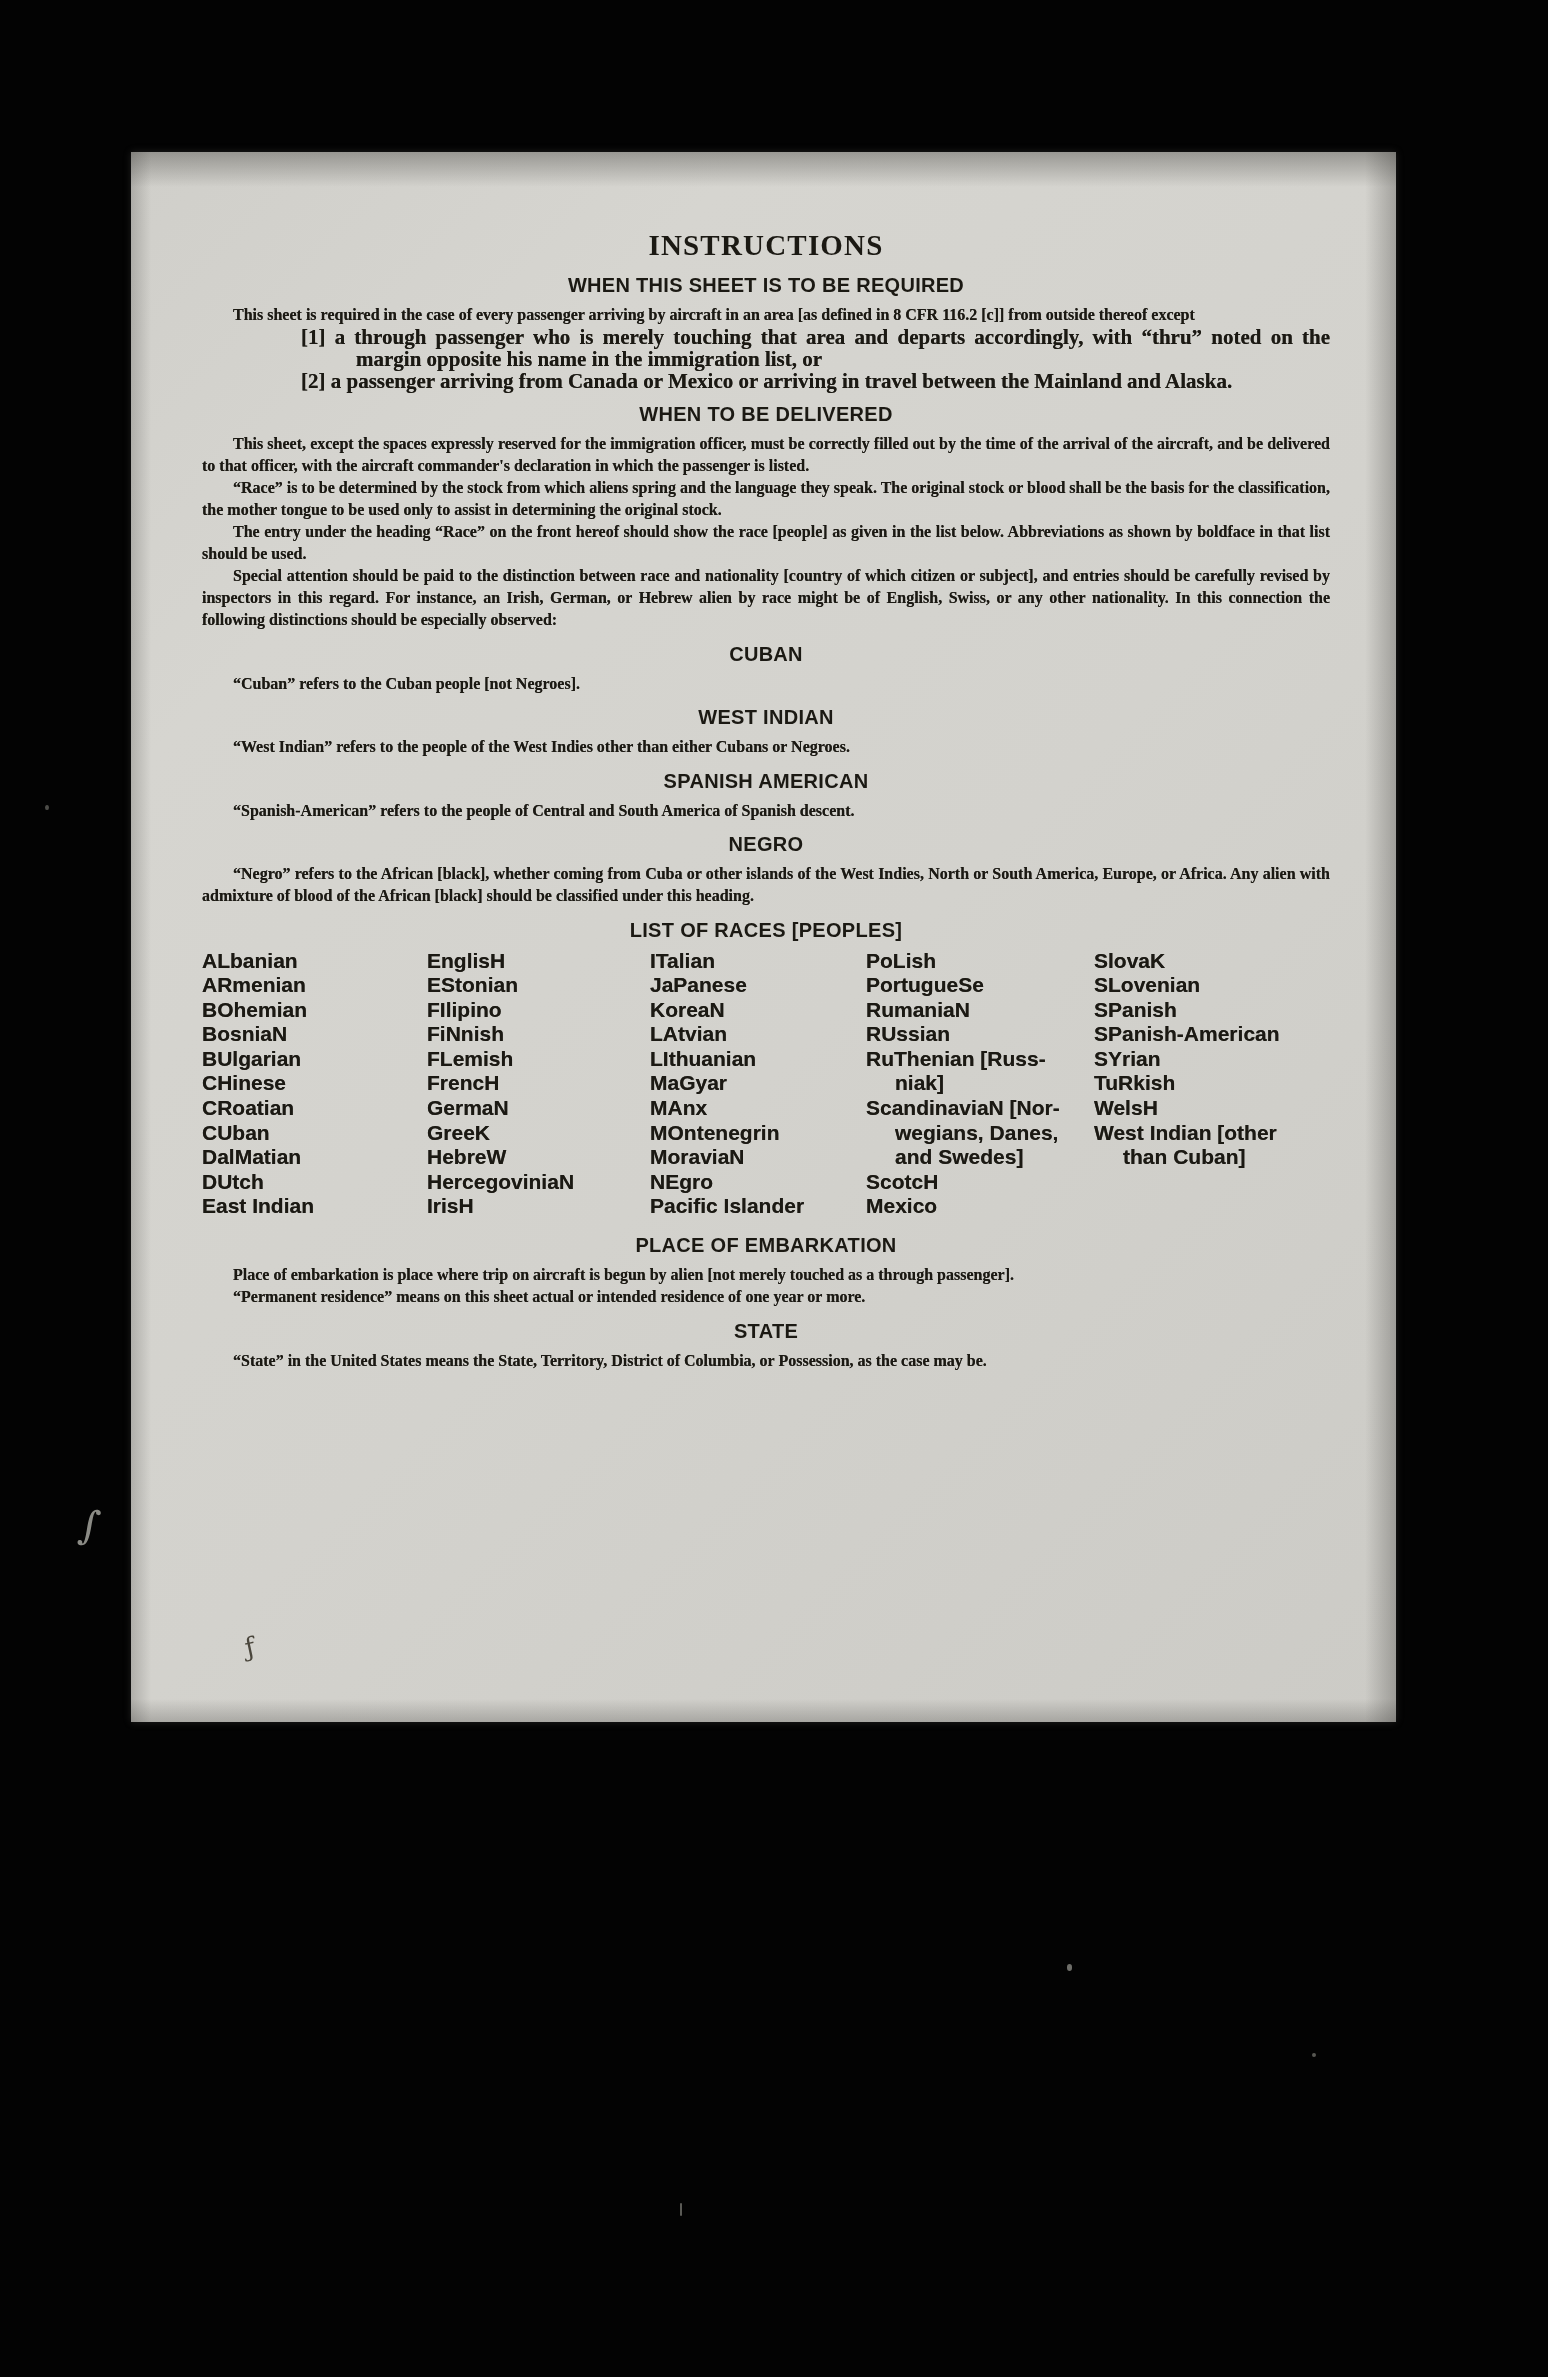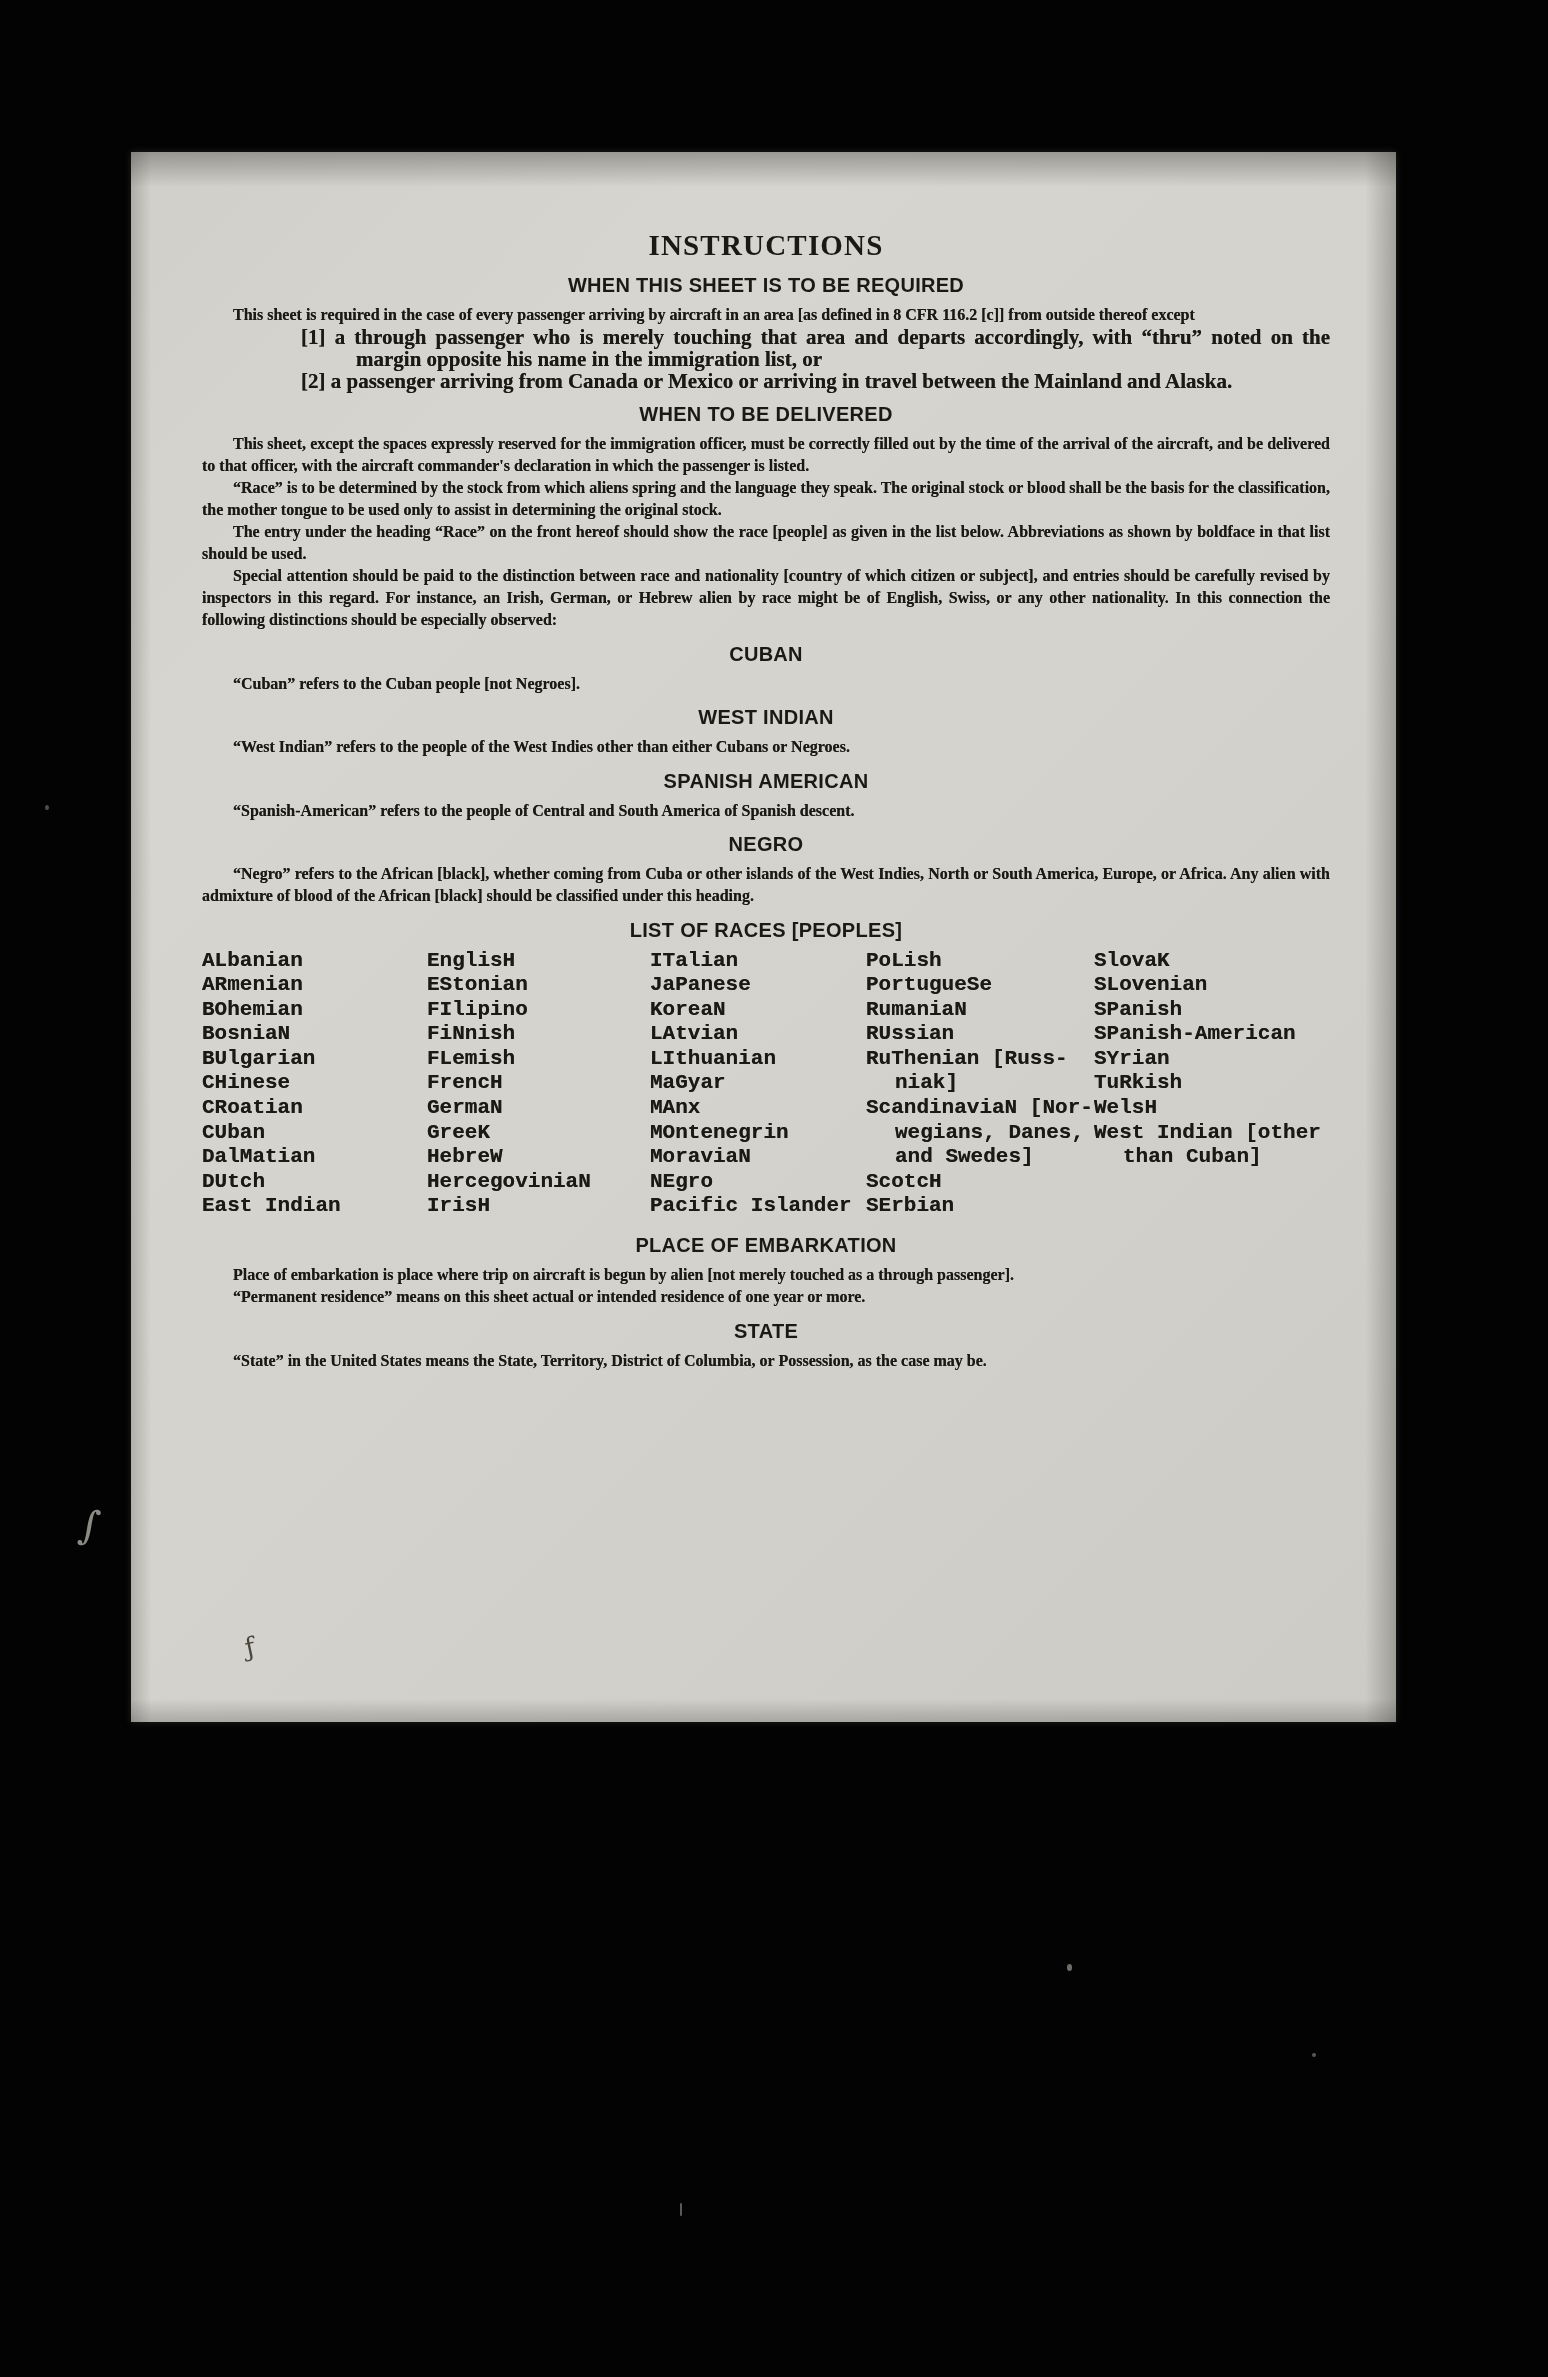--- a/index.html
+++ b/index.html
@@ -67,21 +67,21 @@
   .ti { text-indent: 31px; }
   .hang {
     font-size: 21px; line-height: 22px;
     margin-left: 154px; text-indent: -55px;
     text-align: justify;
     text-shadow: 0 0 0.4px rgba(25,23,18,0.75);
   }
   
   .races {
     display: flex;
-    font-family: Liberation Mono, monospace;
+    font-family: Liberation Sans, sans-serif;
     font-size: 21px; line-height: 24.6px; font-weight: bold;
     margin-top: 3.1px; margin-bottom: 15px;
     text-shadow: 0 0 0.4px rgba(25,23,18,0.7);
   }
   .col1 { width: 225px; }
   .col2 { width: 223px; }
   .col3 { width: 216px; }
   .col4 { width: 228px; }
   .col5 { flex: 1; }
   .race { white-space: nowrap; }
@@ -189,21 +189,21 @@
         <div class="race">PoLish</div>
         <div class="race">PortugueSe</div>
         <div class="race">RumaniaN</div>
         <div class="race">RUssian</div>
         <div class="race">RuThenian [Russ-</div>
         <div class="race cont">niak]</div>
         <div class="race">ScandinaviaN [Nor-</div>
         <div class="race cont">wegians, Danes,</div>
         <div class="race cont">and Swedes]</div>
         <div class="race">ScotcH</div>
-        <div class="race">SErbian</div>
+        <div class="race">Mexico</div>
       </div>
       <div class="col5">
         <div class="race">SlovaK</div>
         <div class="race">SLovenian</div>
         <div class="race">SPanish</div>
         <div class="race">SPanish-American</div>
         <div class="race">SYrian</div>
         <div class="race">TuRkish</div>
         <div class="race">WelsH</div>
         <div class="race">West Indian [other</div>

